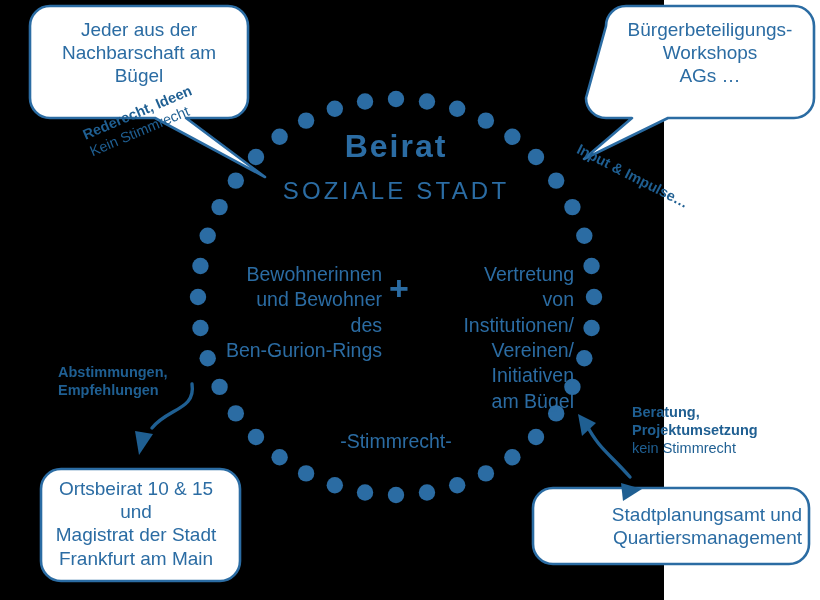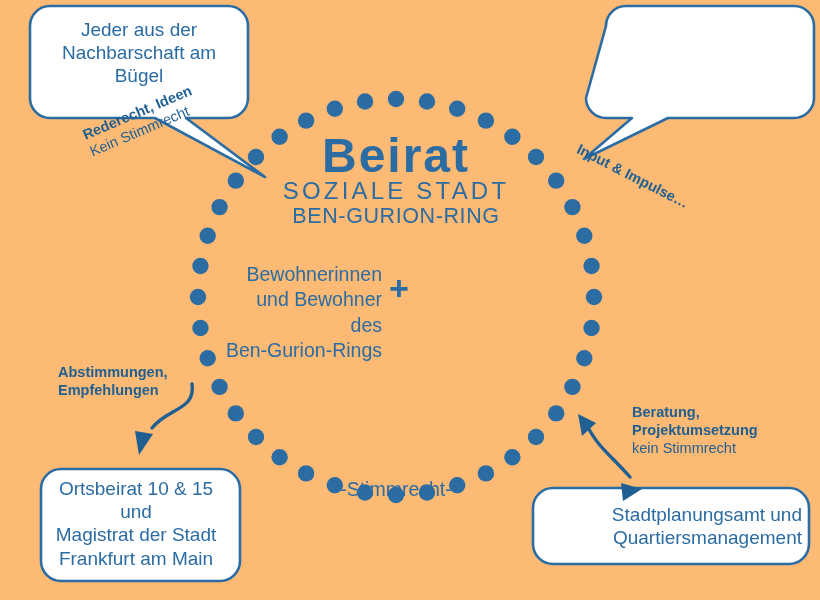--- a/index.html
+++ b/index.html
@@ -1,26 +1,26 @@
 <!DOCTYPE html>
 <html><head>
 <meta charset="utf-8">
 <style>
   html,body{margin:0;padding:0;background:#ffffff;}
   body{width:820px;height:600px;overflow:hidden;
        font-family:"Liberation Sans","DejaVu Sans",sans-serif;}
-  #stage{position:relative;width:820px;height:600px;background:#fdba74;}
+  #stage{position:relative;width:664px;height:600px;background:#000000;}
   #stage svg.layer{position:absolute;left:0;top:0;width:820px;height:600px;}
   .txt{position:absolute;color:#2b6ca3;line-height:1.22;}
   .bubble-text{font-size:19px;text-align:center;color:#2b6ca3;}
   .ann{font-size:14.5px;font-weight:bold;color:#1f5f92;line-height:1.25;}
   .ann .light{font-weight:normal;}
   .rot-a{transform:rotate(-23deg);transform-origin:0 0;}
   .rot-b{transform:rotate(27deg);transform-origin:0 0;}
-  .title-main{font-size:48px;font-weight:bold;letter-spacing:2px;text-align:center;color:#2b6ca3;}
+  .title-main{font-size:32px;font-weight:bold;letter-spacing:2px;text-align:center;color:#2b6ca3;}
   .title-sub1{font-size:24px;letter-spacing:3.2px;text-align:center;color:#2b6ca3;}
   .title-sub2{font-size:21.5px;letter-spacing:.6px;text-align:center;color:#2b6ca3;}
   .col{font-size:19.5px;text-align:right;color:#2b6ca3;line-height:1.30;}
   .vote{font-size:19.5px;text-align:center;color:#2b6ca3;}
   .plus{font-size:34px;font-weight:bold;color:#2b6ca3;text-align:center;}
 </style>
 </head>
 <body>
 
 <div id="stage">
@@ -91,20 +91,21 @@
 
     <g>
       <path d="M586 424 C 600 450, 608 452, 630 477" fill="none" stroke="#1f5f92" stroke-width="3.4" stroke-linecap="round"></path>
       <path d="M578 414 l4 22 l14 -13 z" fill="#1f5f92"></path>
       <path d="M642 489 l-21 -6 l2 18 z" fill="#1f5f92"></path>
     </g>
   </svg>
 
   <div class="txt bubble-text" style="left:40px; top:18px; width:198px;">Jeder aus der<br>Nachbarschaft am<br>Bügel</div>
 
+  <div class="txt bubble-text" style="left:616px; top:18px; width:188px;">Bürgerbeteiligungs-<br>Workshops<br>AGs …</div>
 
   <div class="txt bubble-text" style="left:41px; top:477px; width:190px;">Ortsbeirat 10 &amp; 15<br>und<br>Magistrat der Stadt<br>Frankfurt am Main</div>
 
   <div class="txt bubble-text" style="left:540px; top:503px; width:262px;text-align:right;">Stadtplanungsamt und<br>Quartiersmanagement</div>
 
   <div class="txt ann rot-a" style="left:80px; top:127px; width:190px; white-space:nowrap;">
     <div>Rederecht, Ideen</div>
     <div class="light">Kein Stimmrecht</div>
   </div>
 
@@ -112,21 +113,21 @@
 
   <div class="txt ann" style="left:58px; top:363px; width:170px;">Abstimmungen,<br>Empfehlungen</div>
 
   <div class="txt ann" style="left:632px; top:403px; width:180px;">
     <div>Beratung,<br>Projektumsetzung</div>
     <div class="light">kein Stimmrecht</div>
   </div>
 
   <div class="txt title-main" style="left:246px; top:127px; width:300px;">Beirat</div>
   <div class="txt title-sub1" style="left:246px; top:176px; width:300px;">SOZIALE STADT</div>
-  <div class="txt title-sub2" style="left:246px; top:203px; width:300px;">BEN-GURION-RING</div>
 
   <div class="txt col" style="left:216px; top:262px; width:166px;">Bewohnerinnen<br>und Bewohner<br>des<br>Ben-Gurion-Rings</div>
 
   <div class="txt plus" style="left:382px; top:268px; width:34px;">+</div>
 
+  <div class="txt col" style="left:418px; top:262px; width:156px;">Vertretung<br>von<br>Institutionen/<br>Vereinen/<br>Initiativen<br>am Bügel</div>
 
-  <div class="txt vote" style="left:296px; top:430px; width:200px;margin-top:48px;">-Stimmrecht-</div>
+  <div class="txt vote" style="left:296px; top:430px; width:200px;">-Stimmrecht-</div>
 </div>
 
 </body></html>

